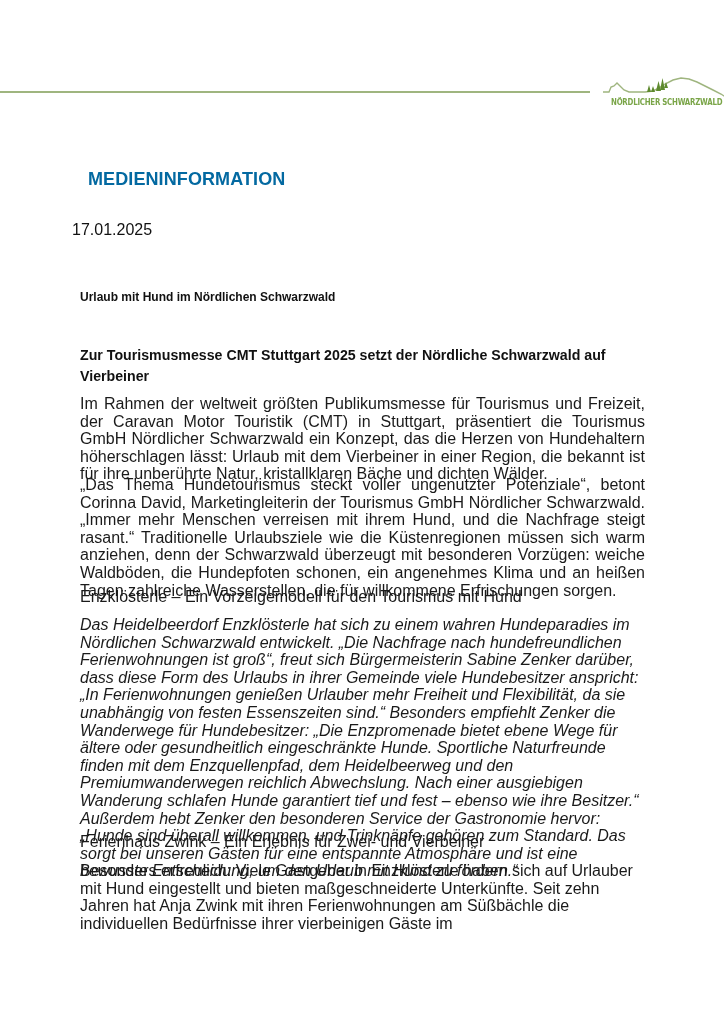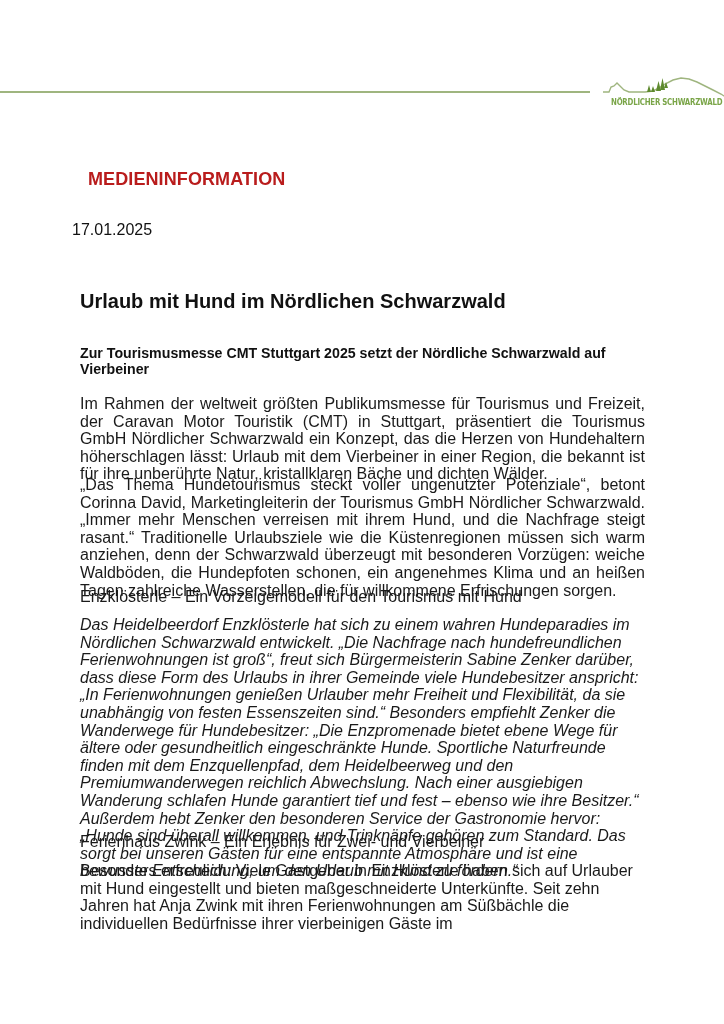--- a/index.html
+++ b/index.html
@@ -49,46 +49,46 @@
       white-space: nowrap;
       transform: scaleX(0.78);
       transform-origin: left top;
     }
     .doc-label {
       position: absolute;
       left: 88px;
       top: 169px;
       font-size: 18px;
       font-weight: bold;
-      color: #b91c1c;
+      color: #0369a1;
       letter-spacing: 0.1px;
     }
     .doc-date {
       position: absolute;
       left: 72px;
       top: 221px;
       font-size: 16px;
       color: #111;
     }
     .title {
       position: absolute;
       left: 80px;
       top: 290px;
-      font-size: 20px;
+      font-size: 12px;
       font-weight: bold;
       color: #111;
     }
     .subtitle {
       position: absolute;
       left: 80px;
       top: 345px;
       width: 560px;
       font-size: 14.2px;
       font-weight: bold;
-      line-height: 16px;
+      line-height: 21px;
       color: #111;
     }
     .body {
       position: absolute;
       left: 80px;
       width: 565px;
       font-size: 16px;
       line-height: 17.6px;
       color: #1a1a1a;
     }

